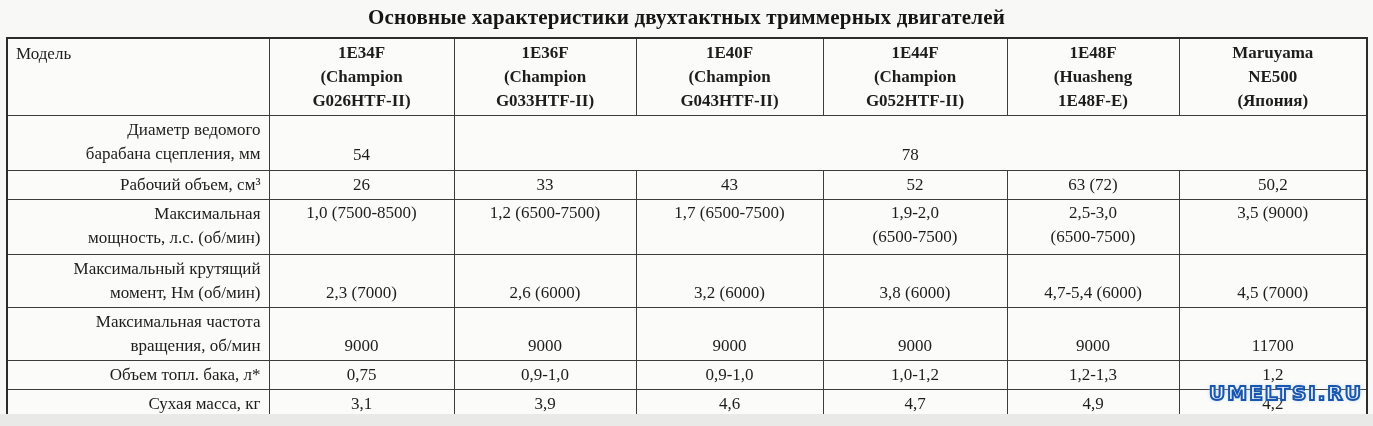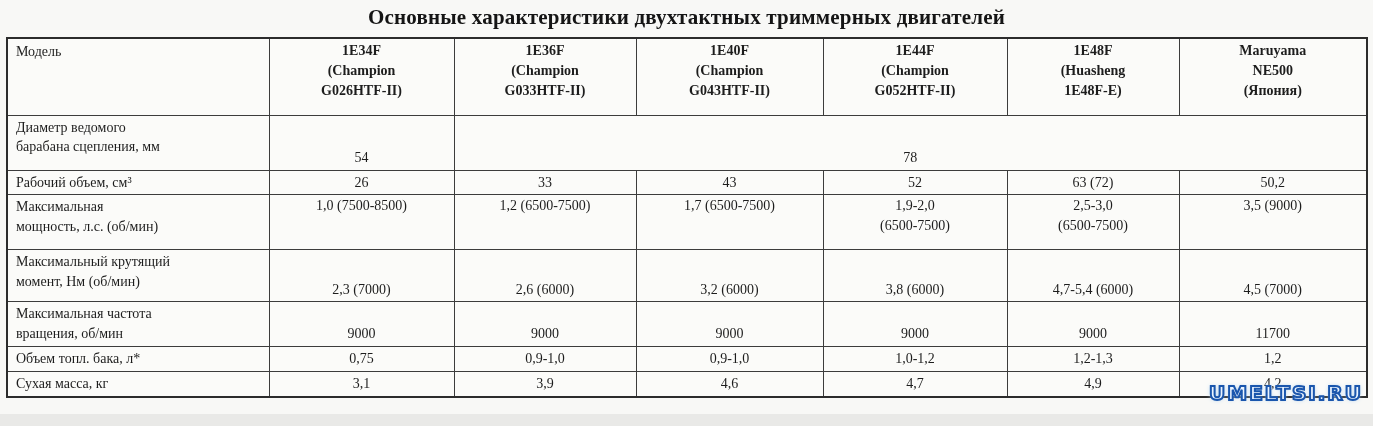--- a/index.html
+++ b/index.html
@@ -31,21 +31,21 @@
   table.specs col.c0 { width: 262px; }
   table.specs col.c1 { width: 185px; }
   table.specs col.c2 { width: 182px; }
   table.specs col.c3 { width: 187px; }
   table.specs col.c4 { width: 184px; }
   table.specs col.c5 { width: 172px; }
   table.specs col.c6 { width: 188px; }
   table.specs { border: 2px solid #2c2c2c; }
   table.specs th, table.specs td {
     border: 1px solid #3c3c3c;
-    font-size: 14px;
+    font-size: 17px;
     line-height: 1.42;
     overflow: hidden;
   }
   tr.r-head   { height: 77px; }
   tr.r-diam   { height: 55px; }
   tr.r-disp   { height: 24px; }
   tr.r-power  { height: 55px; }
   tr.r-torque { height: 52px; }
   tr.r-speed  { height: 44px; }
   tr.r-tank   { height: 23px; }
@@ -58,21 +58,21 @@
   }
   th.model {
     font-weight: bold;
     text-align: center;
     vertical-align: top;
     padding-top: 2px;
     white-space: pre-line;
     margin-top: 8px;
   }
   td.label {
-    text-align: left;
+    text-align: right;
     vertical-align: top;
     padding: 2px 8px;
     white-space: pre-line;
   }
   td.val {
     text-align: center;
     white-space: pre-line;
     padding: 1px 20px;
   }
   td.val.top    { vertical-align: top; }

